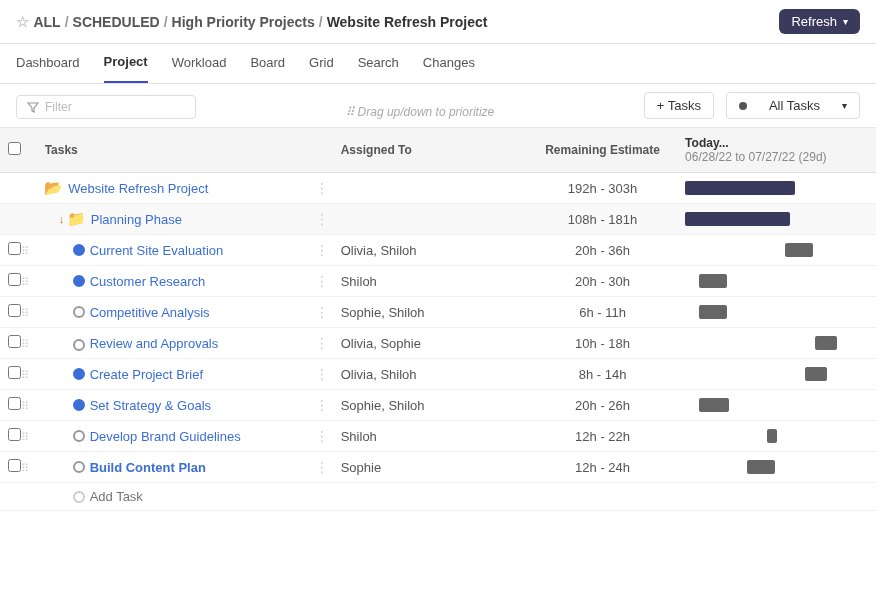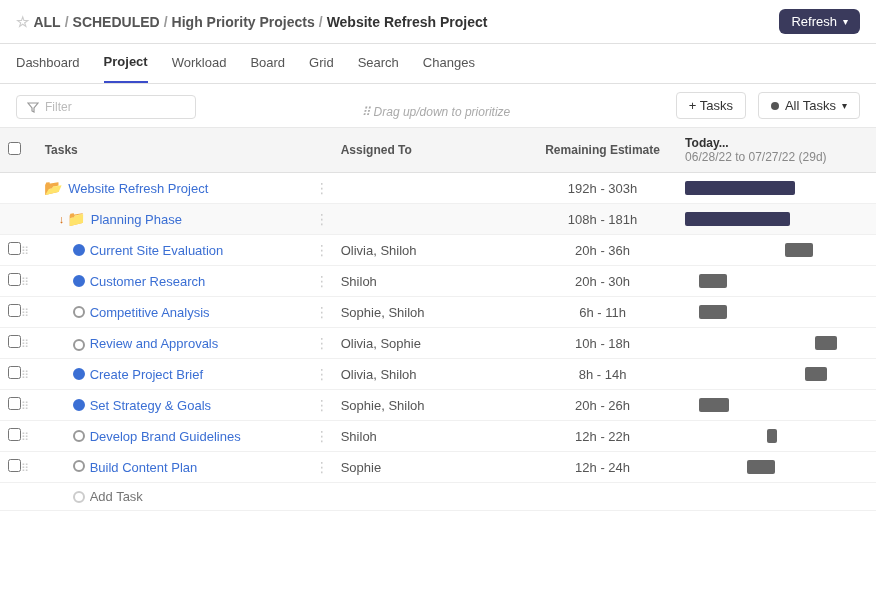--- a/index.html
+++ b/index.html
@@ -18,21 +18,21 @@
     
     .nav { display: flex; align-items: center; padding: 0 16px; height: 40px; border-bottom: 1px solid #e0e0e0; gap: 24px; }
     .nav-item { font-size: 13px; color: #555; cursor: pointer; padding-bottom: 2px; height: 100%; display: flex; align-items: center; }
     .nav-item.active { color: #333; font-weight: 600; border-bottom: 2px solid #3b4cca; }
 
     
     .toolbar { display: flex; align-items: flex-end; padding: 8px 16px; gap: 12px; border-bottom: 1px solid #e8e8e8; }
     .filter-box { display: flex; align-items: center; gap: 6px; border: 1px solid #ddd; border-radius: 4px; padding: 4px 10px; width: 180px; font-size: 12px; color: #888; background: #fff; }
     .drag-hint { font-size: 12px; color: #aaa; font-style: italic; flex: 1; text-align: center; }
     .add-tasks-btn { display: flex; align-items: center; gap: 4px; border: 1px solid #ddd; border-radius: 4px; padding: 5px 12px; font-size: 13px; cursor: pointer; background: #fff; color: #333; }
-    .all-tasks-btn { display: flex; align-items: center; gap: 6px; border: 1px solid #ddd; border-radius: 4px; padding: 5px 12px; font-size: 13px; cursor: pointer; background: #fff; color: #333; }
+    .all-tasks-btn { display: flex; align-items: center; gap: 22px; border: 1px solid #ddd; border-radius: 4px; padding: 5px 12px; font-size: 13px; cursor: pointer; background: #fff; color: #333; }
     .circle-dot { width: 8px; height: 8px; border-radius: 50%; background: #555; display: inline-block; }
 
     
     .table-wrap { overflow: auto; height: calc(594px - 44px - 40px - 46px); }
     table { width: 100%; border-collapse: collapse; }
     thead tr { background: #f5f5f5; }
     thead th { padding: 8px 8px; font-size: 12px; font-weight: 600; color: #555; text-align: left; border-bottom: 1px solid #e0e0e0; white-space: nowrap; margin-top: 22px; }
     thead th.today-col { color: #333; font-size: 11px; }
     thead th .date-range { color: #888; font-size: 12px; font-weight: 400; }
 
@@ -374,21 +374,21 @@
       border-radius:2px;
       cursor:pointer;
     "></div>
   </div>
           </td>
         </tr>
         <tr>
           <td class="checkbox-col"><input type="checkbox" style="width: 13px; height: 13px;"></td>
           <td class="drag-col"><span style="color:#ccc;font-size:11px;cursor:grab;">⠿</span></td>
           <td class="task-col">
-            <div style="padding-left:28px;display:flex;">
+            <div style="padding-left:28px;display:flex;align-items:center;font-weight:bold;">
     <span style="display:inline-block;width:12px;height:12px;border-radius:50%;border:2px solid #999;margin-right:5px;vertical-align:middle;"></span>
     <span class="task-name">Build Content Plan</span>
   </div>
           </td>
           <td class="menu-col"><span style="color:#ccc;cursor:pointer;font-size:14px;">⋮</span></td>
           <td class="assigned-col">Sophie</td>
           <td class="estimate-col">12h - 24h</td>
           <td class="gantt-col gantt-cell">
             <div style="position:relative;width:160px;height:18px;">
     <div style="

